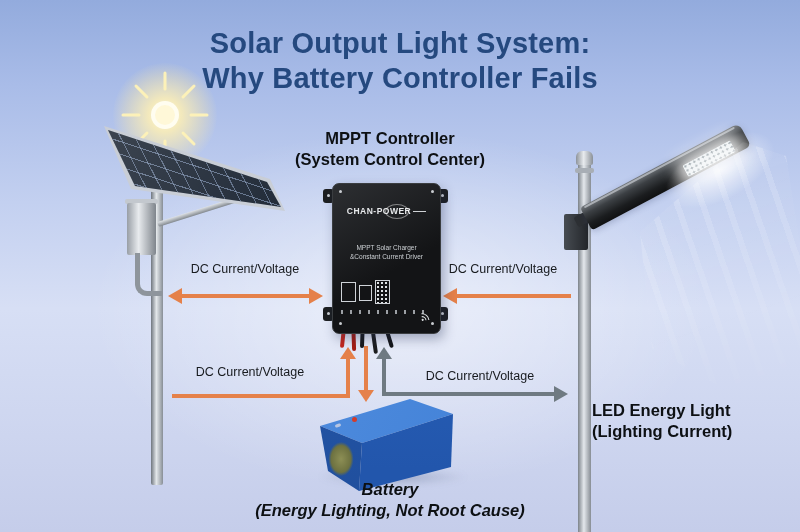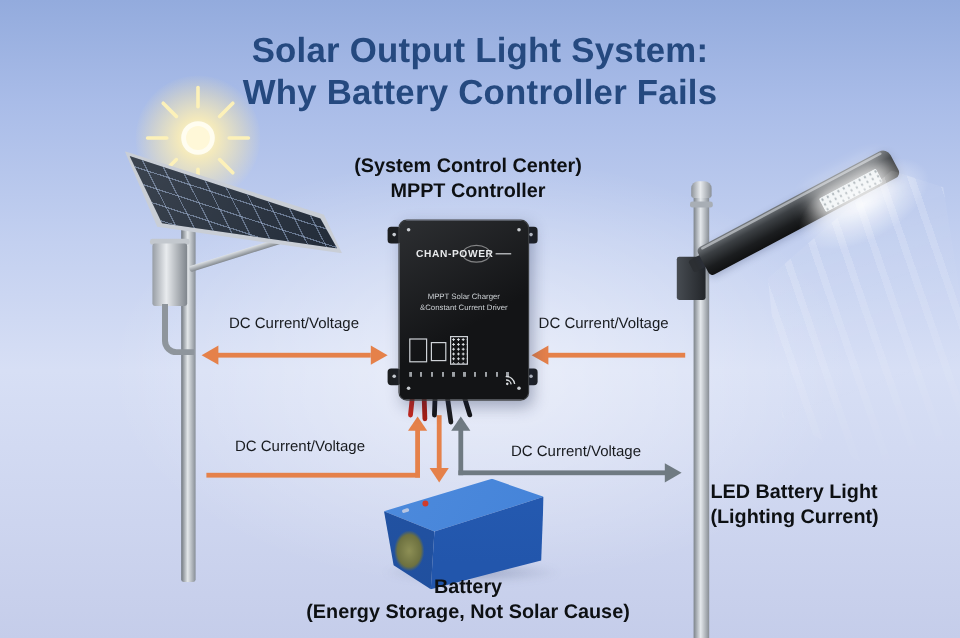--- a/index.html
+++ b/index.html
@@ -214,32 +214,32 @@
       <circle cx="6" cy="10" r="1" fill="#d8dcdf"></circle>
     </svg>
   </div>
 
   <div class="abs title">
     <div>Solar Output Light System:</div>
     <div>Why Battery Controller Fails</div>
   </div>
 
   <div class="abs node-label center" style="left:280px;top:128px;width:220px;">
+    <div>MPPT Controller</div>
     <div>(System Control Center)</div>
-    <div>MPPT Controller</div>
   </div>
 
   <div class="abs node-label" style="left:592px;top:400px;">
-    <div>LED Battery Light</div>
+    <div>LED Energy Light</div>
     <div>(Lighting Current)</div>
   </div>
 
-  <div class="abs node-label center" style="left:240px;top:479px;width:300px;">
+  <div class="abs node-label center" style="left:240px;top:479px;width:300px;font-style:italic;">
     <div>Battery</div>
-    <div>(Energy Storage, Not Solar Cause)</div>
+    <div>(Energy Lighting, Not Root Cause)</div>
   </div>
 
   <div class="abs flow-label" style="left:170px;top:262px;">DC Current/Voltage</div>
   <div class="abs flow-label" style="left:428px;top:262px;">DC Current/Voltage</div>
   <div class="abs flow-label" style="left:175px;top:365px;">DC Current/Voltage</div>
   <div class="abs flow-label" style="left:405px;top:369px;">DC Current/Voltage</div>
 
 </div>
 
 </body></html>

